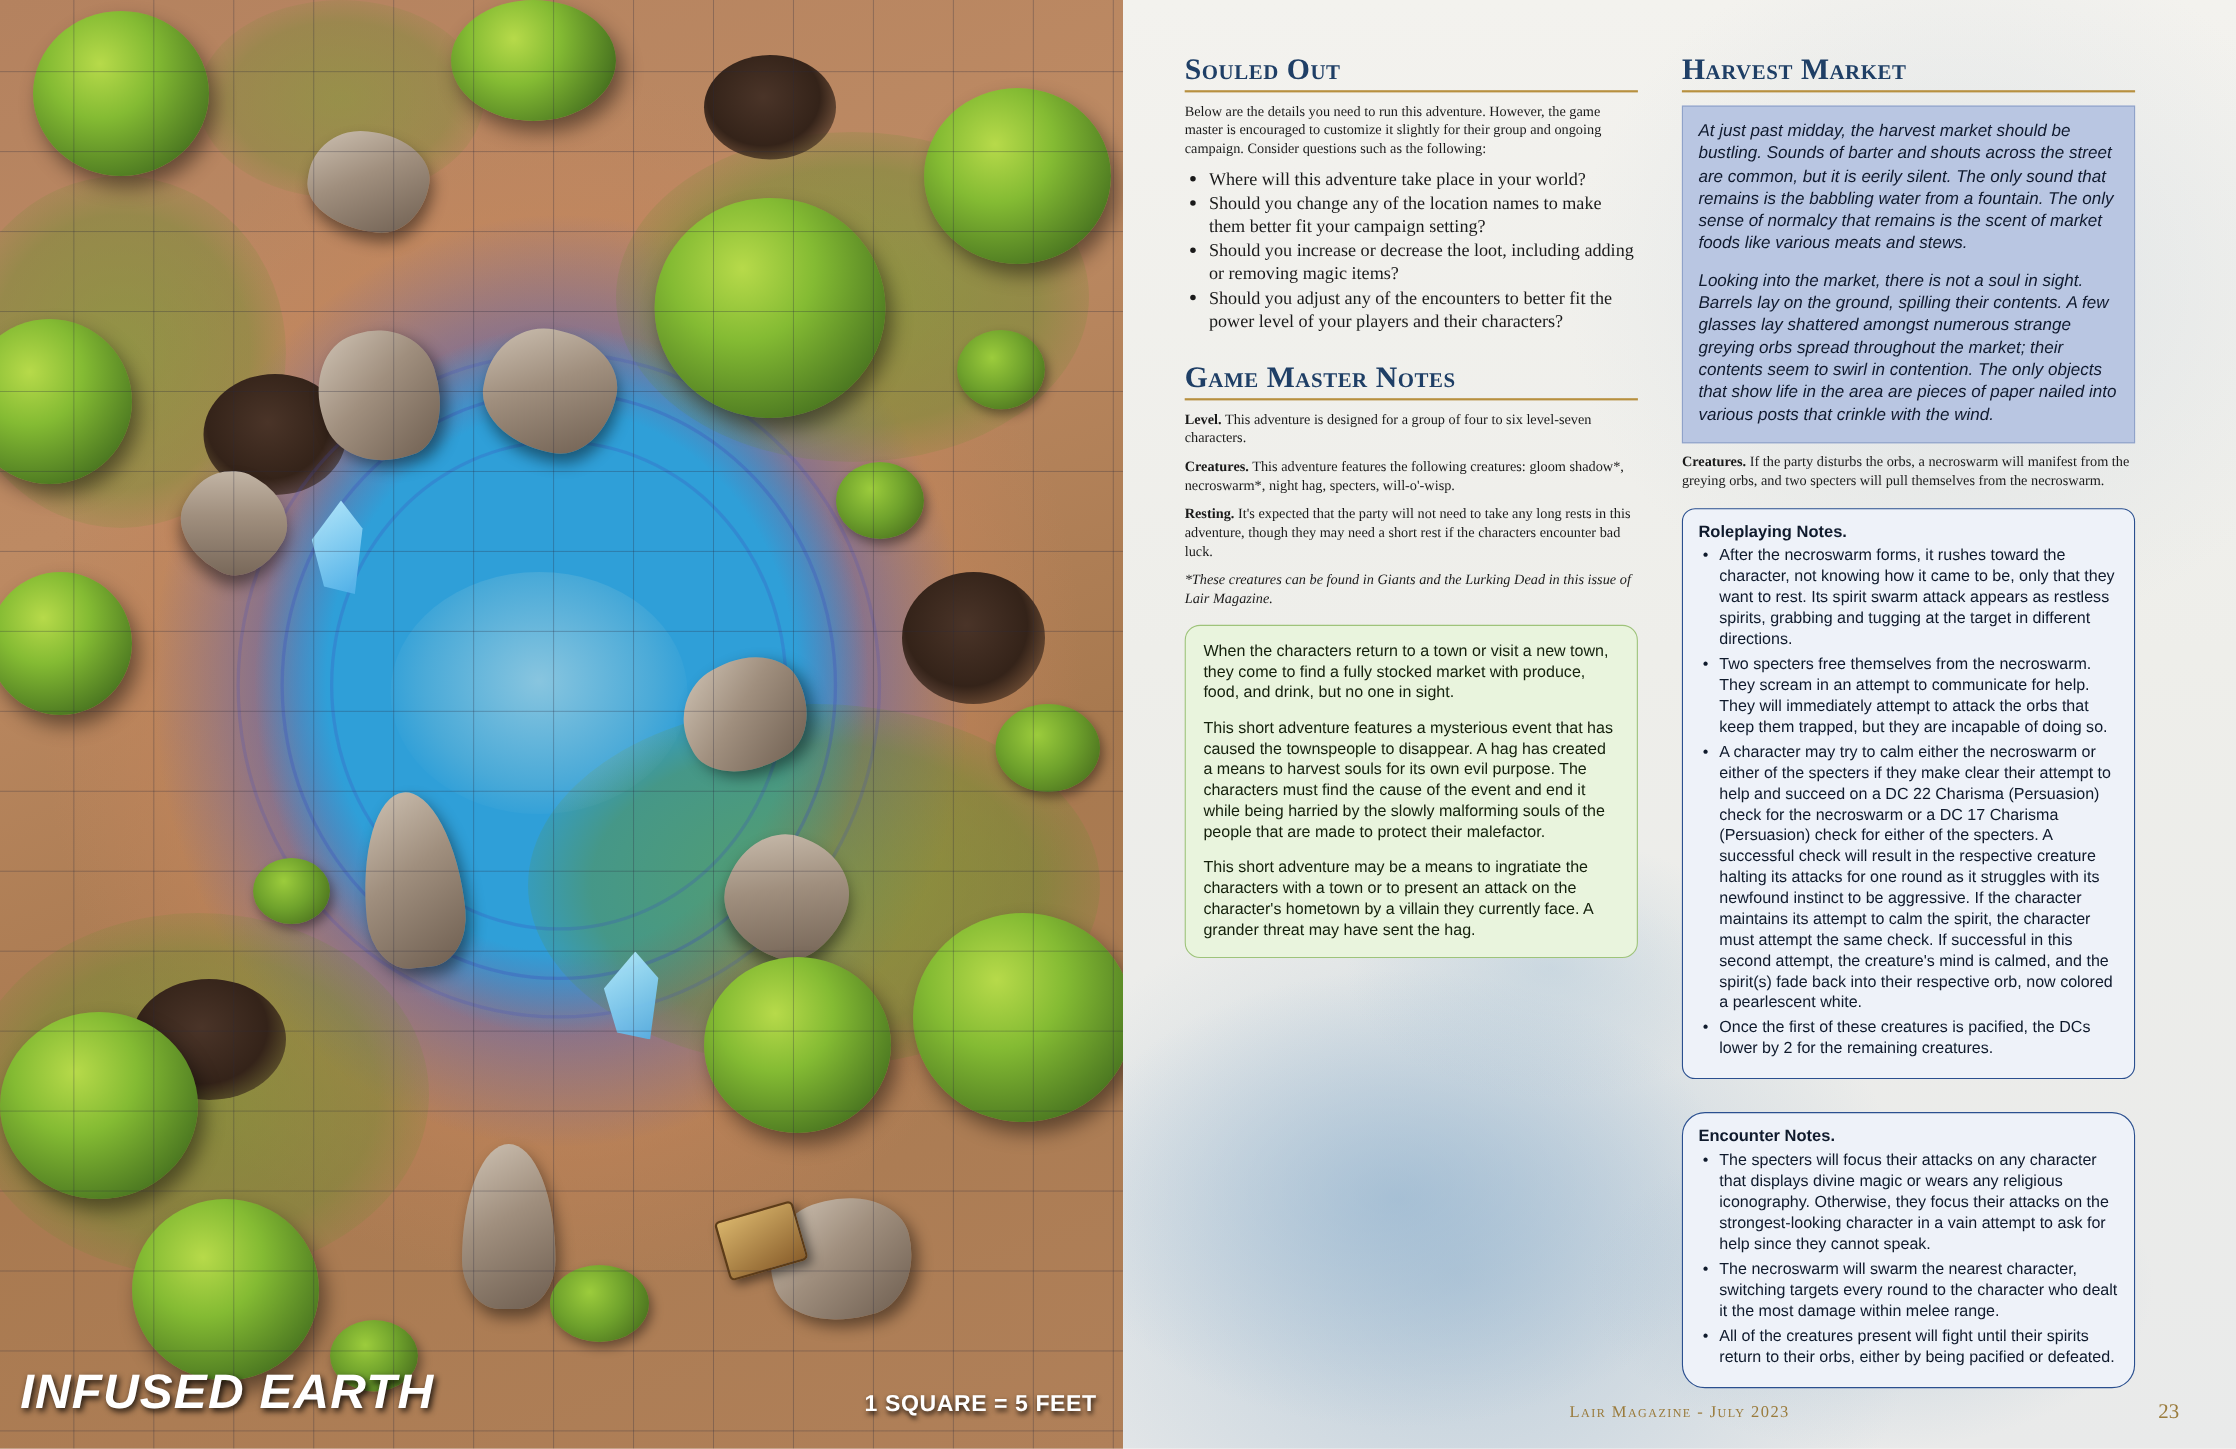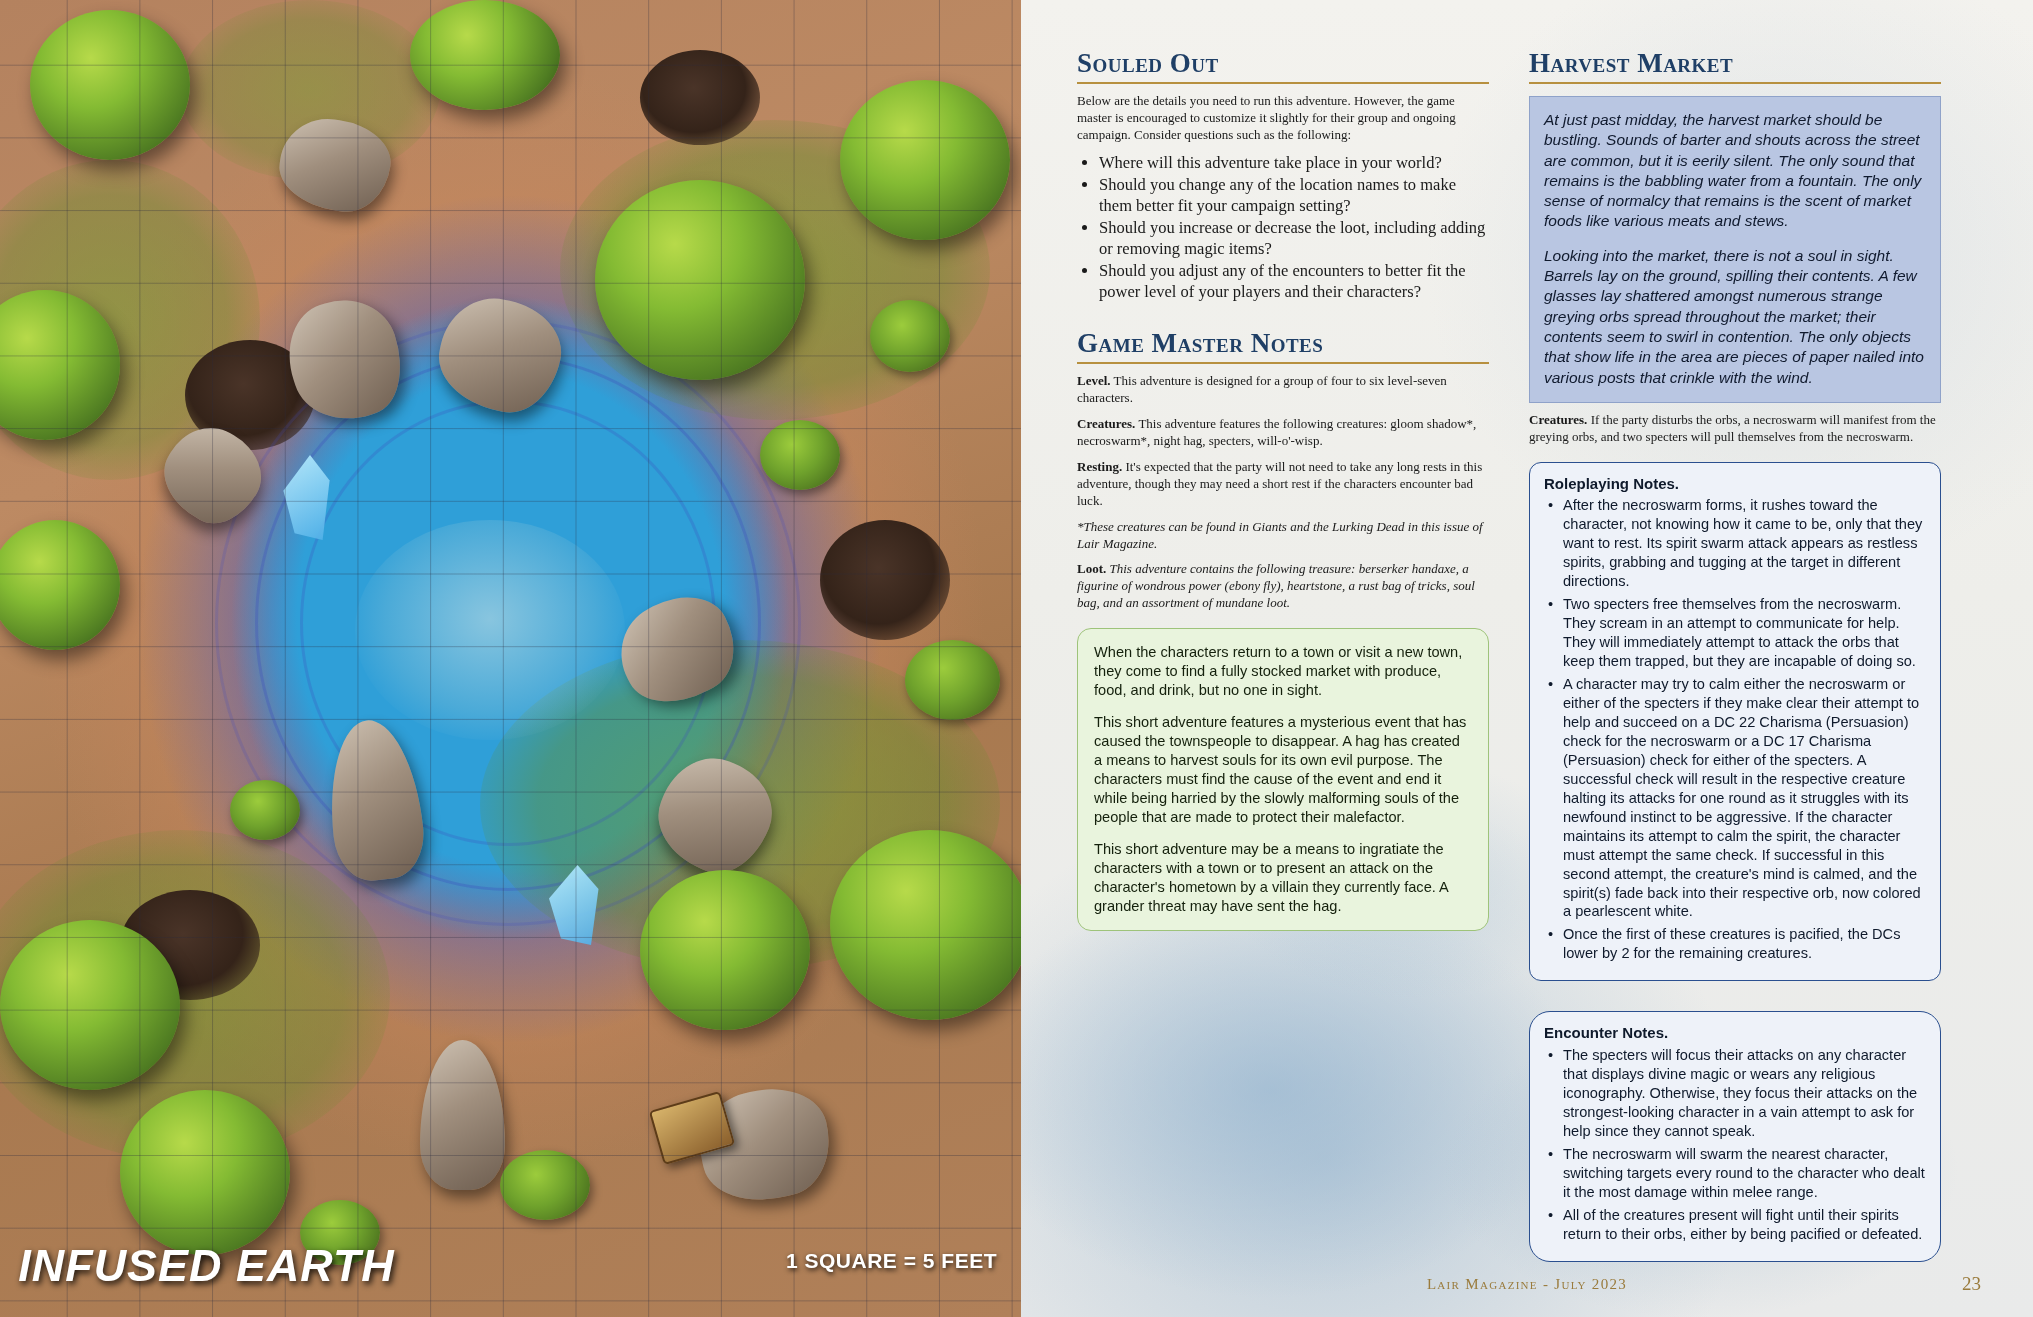--- a/index.html
+++ b/index.html
@@ -90,21 +90,21 @@
     font-weight: bold;
     font-style: italic;
     font-size: 44px;
     letter-spacing: 1px;
     text-shadow: 2px 3px 6px rgba(0,0,0,0.85);
     transform: scaleX(1.02);
   }
   .map-scale {
     position: absolute;
     right: 24px;
-    bottom: 44px;
+    bottom: 28px;
     color: #ffffff;
     font-family: "Liberation Sans", sans-serif;
     font-weight: bold;
     font-size: 21px;
     letter-spacing: 0.5px;
     text-shadow: 1px 2px 5px rgba(0,0,0,0.85);
   }
   .skeleton {
     position: absolute;
     left: 355px;
@@ -356,23 +356,20 @@
         <p class="body">
           <span class="b">Creatures.</span><span> This adventure features the following creatures: gloom shadow*, necroswarm*, night hag, specters, will-o'-wisp.</span>
         </p>
 
         <p class="body">
           <span class="b">Resting.</span><span> It's expected that the party will not need to take any long rests in this adventure, though they may need a short rest if the characters encounter bad luck.</span>
         </p>
 
         <p class="body i">*These creatures can be found in Giants and the Lurking Dead in this issue of Lair Magazine.</p>
 
-        <p class="body">
-          <span class="b">Loot.</span><span class="i"> This adventure contains the following treasure: berserker handaxe, a figurine of wondrous power (ebony fly), heartstone, a rust bag of tricks, soul bag, and an assortment of mundane loot.</span>
-        </p>
 
         <div class="greenbox">
           <p>When the characters return to a town or visit a new town, they come to find a fully stocked market with produce, food, and drink, but no one in sight.</p>
           <p>This short adventure features a mysterious event that has caused the townspeople to disappear. A hag has created a means to harvest souls for its own evil purpose. The characters must find the cause of the event and end it while being harried by the slowly malforming souls of the people that are made to protect their malefactor.</p>
           <p>This short adventure may be a means to ingratiate the characters with a town or to present an attack on the character's hometown by a villain they currently face. A grander threat may have sent the hag.</p>
         </div>
 
       </div>
 
       <div class="col">

